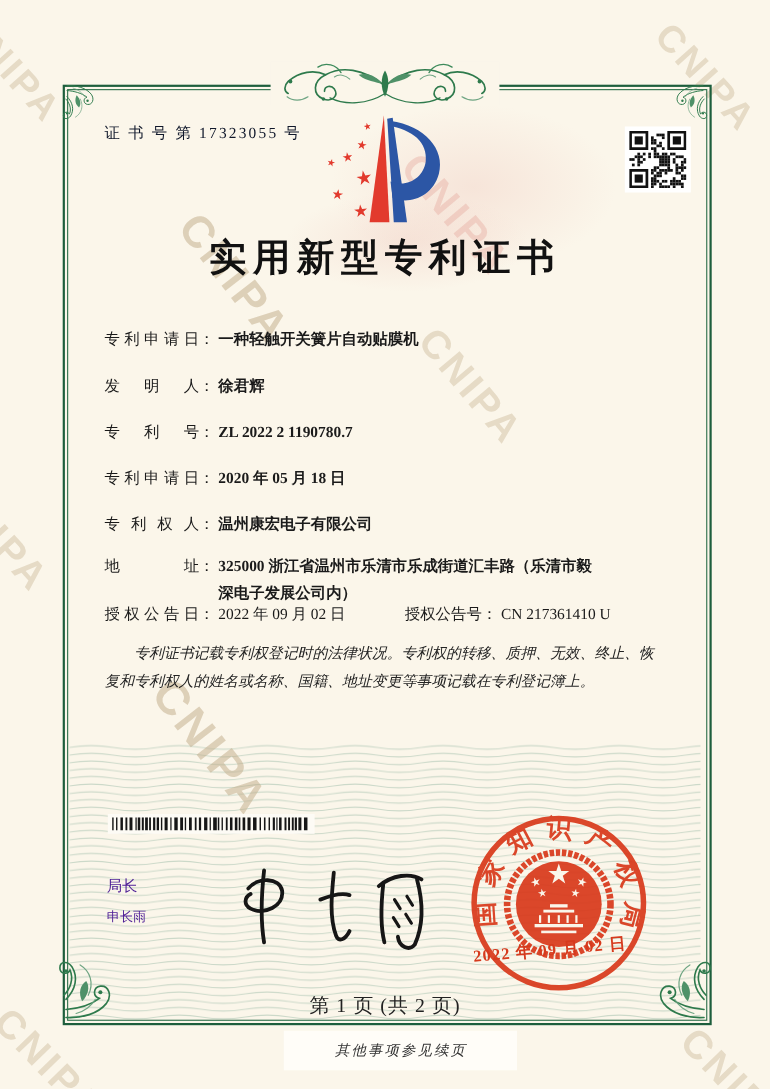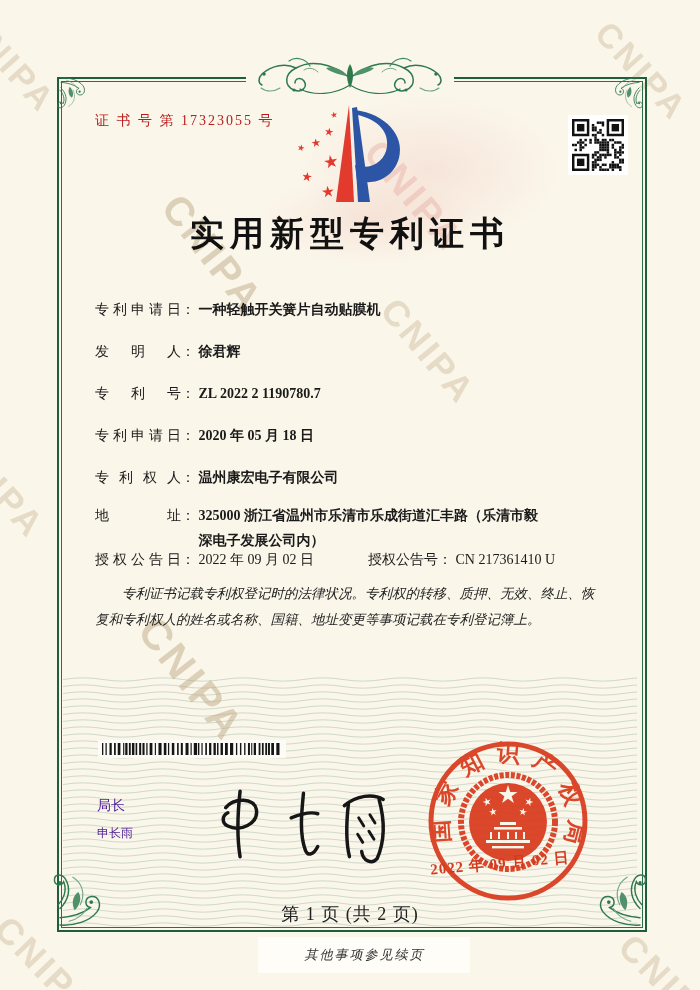--- a/index.html
+++ b/index.html
@@ -12,21 +12,21 @@
       pointer-events:none;white-space:nowrap;}
   .wm.strong{color:rgba(193,173,138,.52);}
   .wm.pink{color:rgba(226,162,150,.36);}
   .tint{position:absolute;pointer-events:none;
         background:radial-gradient(closest-side,rgba(238,196,186,.35),rgba(238,196,186,0));}
   
   .frame{position:absolute;left:57px;top:77px;width:586px;height:851px;
          border:2px solid #1d5e3c;}
   .frame-inner{position:absolute;inset:2px;border:1px solid #2a6d48;}
   
-  .certno{position:absolute;left:95px;top:112px;font-size:14px;letter-spacing:2px;color:#b91c1c;}
+  .certno{position:absolute;left:95px;top:112px;font-size:14px;letter-spacing:2px;color:#0f172a;}
   .title{position:absolute;left:0;right:0;top:211px;text-align:center;font-size:34px;
          letter-spacing:6px;font-weight:600;color:#111;}
   .frow{position:absolute;left:95px;font-size:14px;color:#1a1a1a;line-height:25px;}
   .flabel{display:inline-block;width:86px;text-align:justify;text-align-last:justify;vertical-align:top;}
   .fcolon{display:inline-block;vertical-align:top;}
   .fval{display:inline-block;vertical-align:top;width:344px;font-weight:bold;}
   .body-text{position:absolute;left:95px;top:581px;width:512px;font-size:13.5px;line-height:26px;
              color:#232323;font-style:italic;}
   .body-text p{margin:0;text-indent:2em;}
   .signer{position:absolute;left:97px;font-family:"Liberation Sans",sans-serif;color:#4c1d95;}

